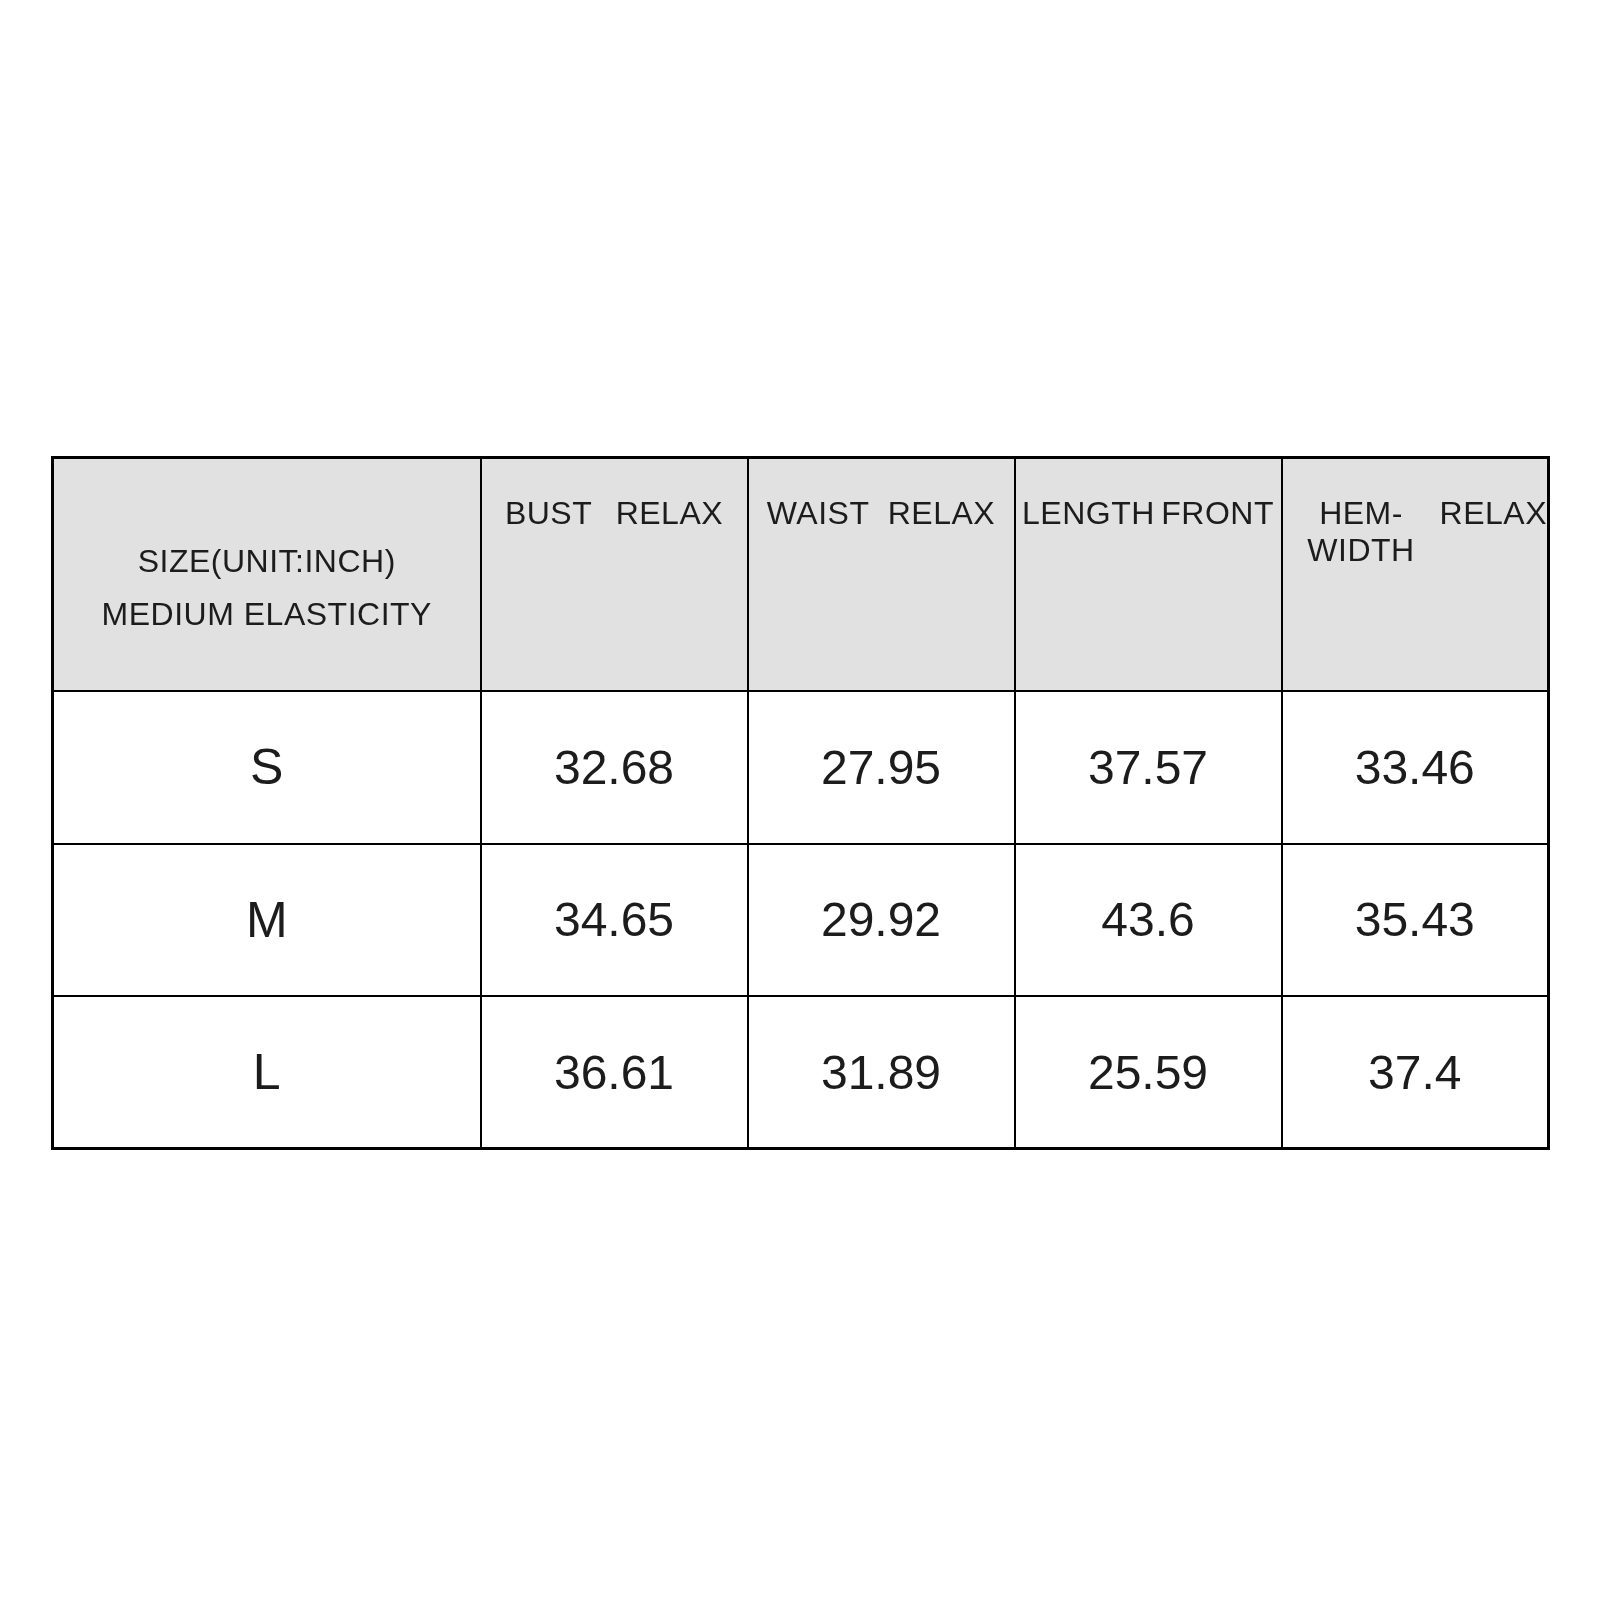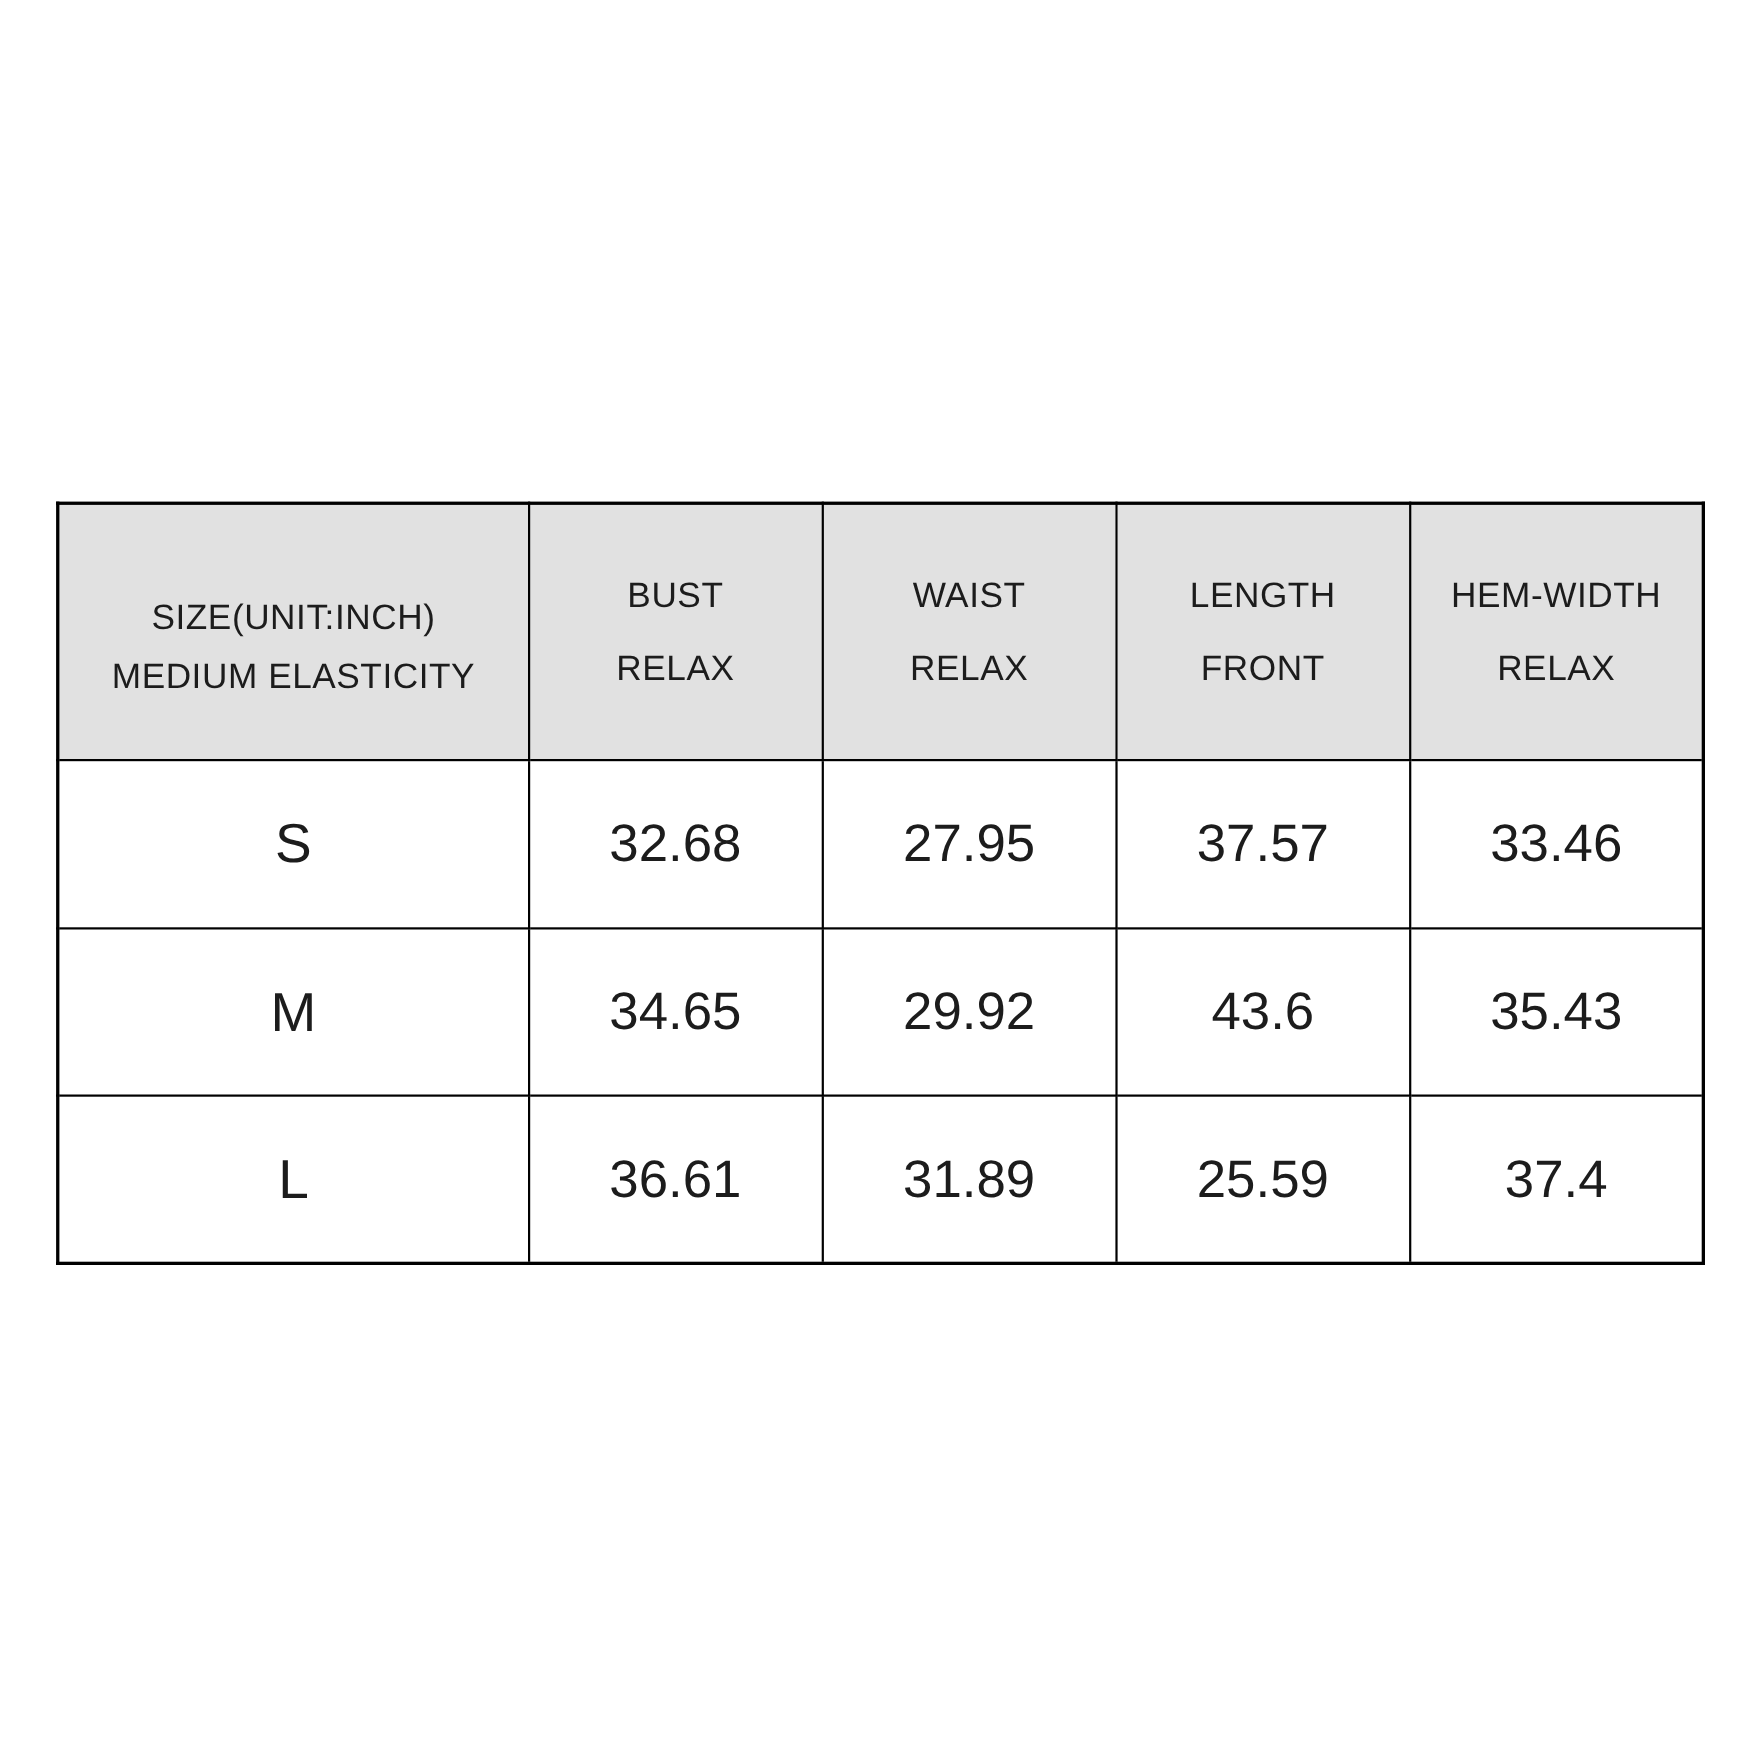--- a/index.html
+++ b/index.html
@@ -39,21 +39,21 @@
   col.c-meas { width: 267px; }
   tr.header-row { height: 160px; }
   tr.data-row { height: 106px; }
   tr.header-row td {
     background: #e1e1e1;
     font-size: 32px;
     letter-spacing: 0.5px;
   }
   .hdr-stack {
     display: flex;
-    flex-direction: column;
+    flex-direction: row;
     justify-content: space-evenly;
     height: 160px;
   }
   .hdr-size-stack {
     display: flex;
     flex-direction: column;
     justify-content: center;
     gap: 16px;
     height: 160px;
     padding-top: 26px;

